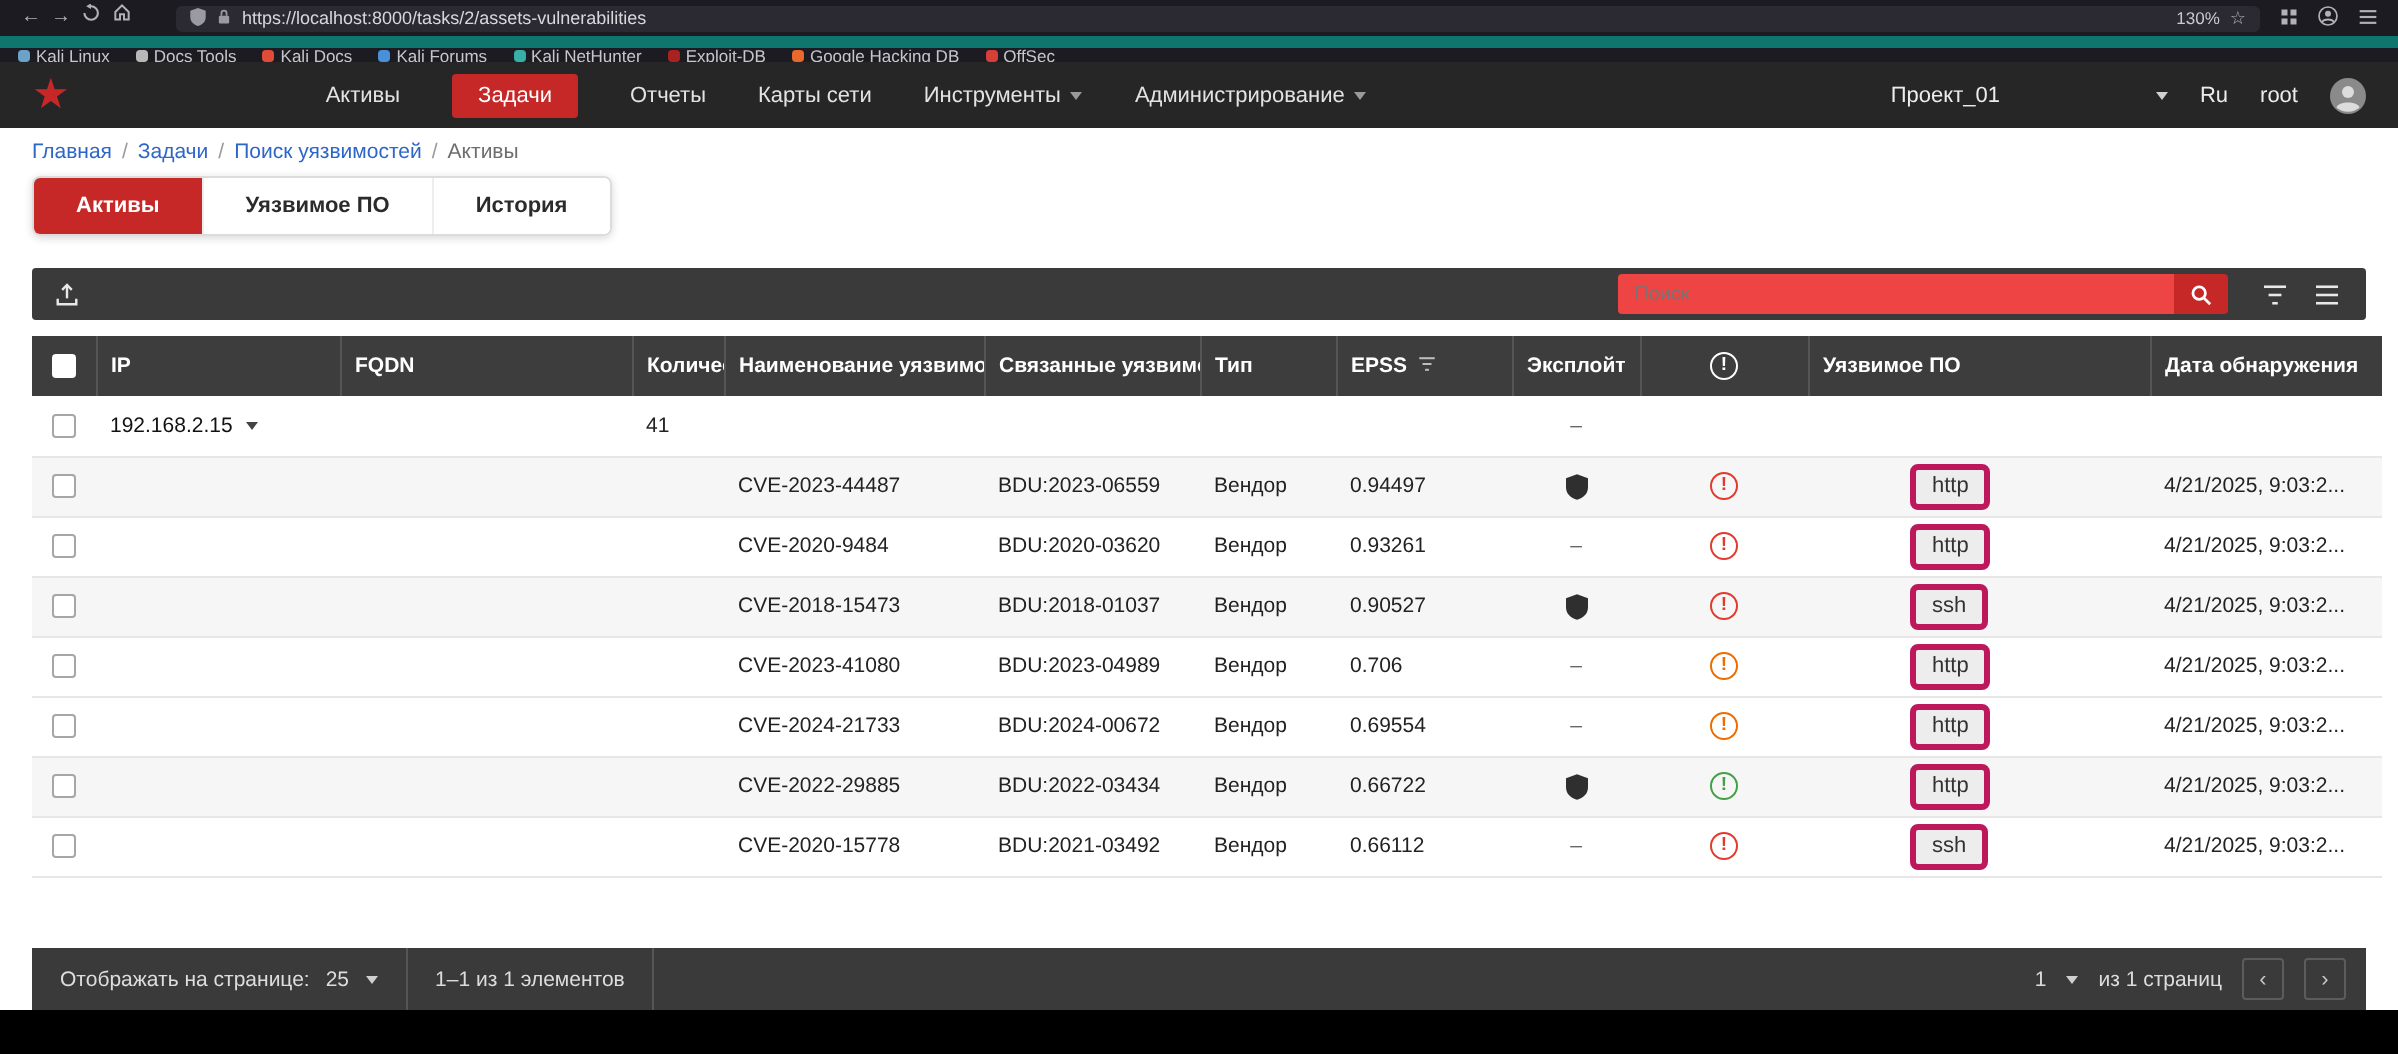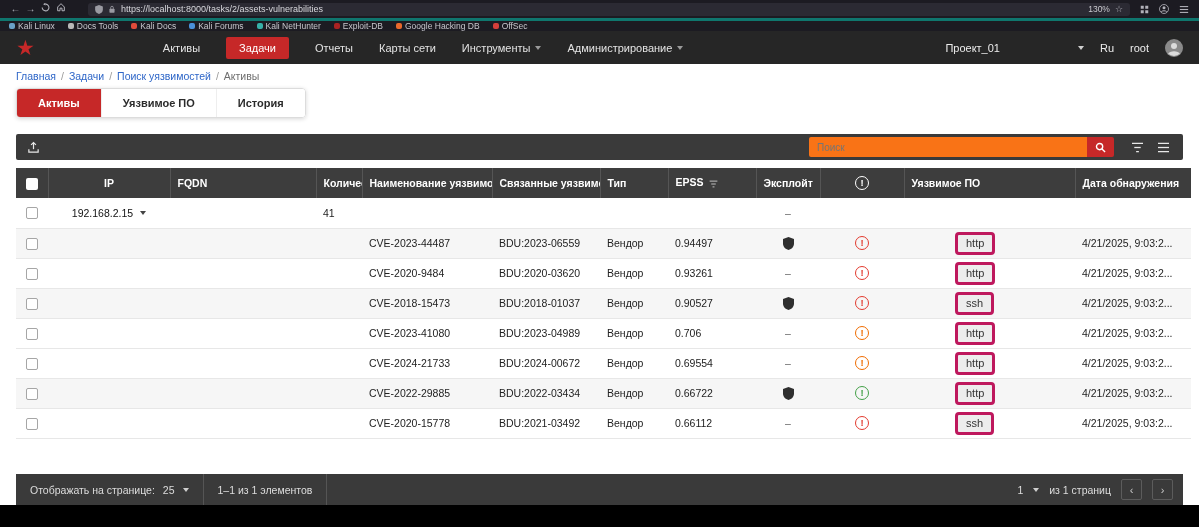--- a/index.html
+++ b/index.html
@@ -10,21 +10,21 @@
   
   .chrome-bar { height:18px; background:#1c1b22; display:flex; align-items:center; padding:0 8px; flex:0 0 auto; }
   .nav-ico { color:#b1b1b9; font-size:10px; width:15px; text-align:center; line-height:18px; }
   .url-bar { flex:1; height:13px; background:#2b2a33; border-radius:3px; margin:0 10px 0 20px; display:flex; align-items:center; padding:0 7px; gap:5px; }
   .url-text { flex:1; color:#d7d7dc; font-size:9px; white-space:nowrap; overflow:hidden; }
   .zoom-label { color:#c9c9cf; font-size:8.5px; }
   .star-ico { color:#b1b1b9; font-size:9px; }
   .chrome-right { display:flex; align-items:center; gap:10px; margin-right:2px; }
 
   
-  .bookmarks-bar { height:13px; background:#1c1b22; border-top:3px solid #0f766e; display:flex; align-items:center; gap:13px; padding:0 9px; flex:0 0 auto; }
+  .bookmarks-bar { height:13px; background:#1c1b22; border-top:6px solid #0f766e; display:flex; align-items:center; gap:13px; padding:0 9px; flex:0 0 auto; }
   .bookmark { display:flex; align-items:center; gap:3px; color:#c6c6cc; font-size:8.5px; white-space:nowrap; }
   .bm-dot { width:6px; height:6px; border-radius:2px; flex:0 0 auto; }
 
   
   .app-navbar { height:33px; background:#262626; display:flex; align-items:center; padding:0 16px; flex:0 0 auto; }
   .logo-star { color:#c62828; font-size:21px; line-height:33px; margin-right:128px; }
   .menu { display:flex; align-items:center; gap:26px; }
   .menu-item { color:#e3e3e3; font-size:11px; cursor:pointer; display:flex; align-items:center; gap:5px; white-space:nowrap; }
   .menu-item.active { background:#c62828; color:#fff; padding:5px 13px; border-radius:2px; }
   .caret { display:inline-block; width:0; height:0; border-left:3.5px solid transparent; border-right:3.5px solid transparent; border-top:4px solid currentColor; vertical-align:middle; }
@@ -40,29 +40,29 @@
   .bc-item.current { color:#6e6e6e; cursor:default; }
   .bc-sep { color:#9a9a9a; }
 
   .tab-group { margin:6px 16px 0; display:inline-flex; align-self:flex-start; border:1px solid #dcdcdc; border-radius:4px; overflow:hidden; box-shadow:0 1px 4px rgba(0,0,0,.16); }
   .tab { padding:8px 21px; font-size:11px; font-weight:bold; color:#2b2b2b; background:#fff; cursor:pointer; border-left:1px solid #eee; }
   .tab:first-child { border-left:none; }
   .tab.active { background:#c62828; color:#fff; }
 
   .toolbar { margin:16px 16px 0; height:26px; background:#3a3a3a; border-radius:2px; display:flex; align-items:center; padding:0 11px; flex:0 0 auto; }
   .search-wrap { margin-left:auto; display:flex; align-items:center; height:20px; }
-  .search-input { width:278px; height:20px; border:none; outline:none; border-radius:2px 0 0 2px; font-size:10px; padding:0 8px; color:#333; background:#f97316; font-family:inherit; }
+  .search-input { width:278px; height:20px; border:none; outline:none; border-radius:2px 0 0 2px; font-size:10px; padding:0 8px; color:#333; background:#ef4444; font-family:inherit; }
   .search-btn { width:27px; height:20px; background:#c62828; border-radius:0 2px 2px 0; display:flex; align-items:center; justify-content:center; cursor:pointer; }
   .tb-ico { display:flex; align-items:center; cursor:pointer; }
   .tb-ico.filter { margin-left:17px; }
   .tb-ico.cols { margin-left:13px; margin-right:2px; }
 
   
   table.vuln { margin:8px 16px 0; width:1167px; border-collapse:collapse; table-layout:fixed; flex:0 0 auto; }
-  .c-check{width:32px;} .c-ip{width:122px;text-align:center;} .c-fqdn{width:146px;} .c-count{width:46px;}
+  .c-check{width:32px;} .c-ip{width:122px;} .c-fqdn{width:146px;} .c-count{width:46px;}
   .c-name{width:130px;} .c-rel{width:108px;} .c-type{width:68px;} .c-epss{width:88px;}
   .c-exploit{width:64px;} .c-alert{width:84px;} .c-soft{width:171px;} .c-date{width:116px;}
   thead th { background:#3d3d3d; color:#fff; height:30px; font-size:10.5px; font-weight:bold; text-align:left; padding:0 7px; border-right:1px solid #555; white-space:nowrap; overflow:hidden; }
   thead th:last-child { border-right:none; }
   thead th.c-check { padding-left:10px; }
   thead th.c-alert, thead th.c-exploit { text-align:center; }
   tbody td { height:30px; font-size:10.5px; color:#222; padding:0 7px; border-bottom:1px solid #e7e7e7; white-space:nowrap; overflow:hidden; }
   tbody td.c-check { padding-left:10px; }
   tbody td.c-exploit, tbody td.c-alert { text-align:center; }
   tr.striped { background:#f6f6f6; }

